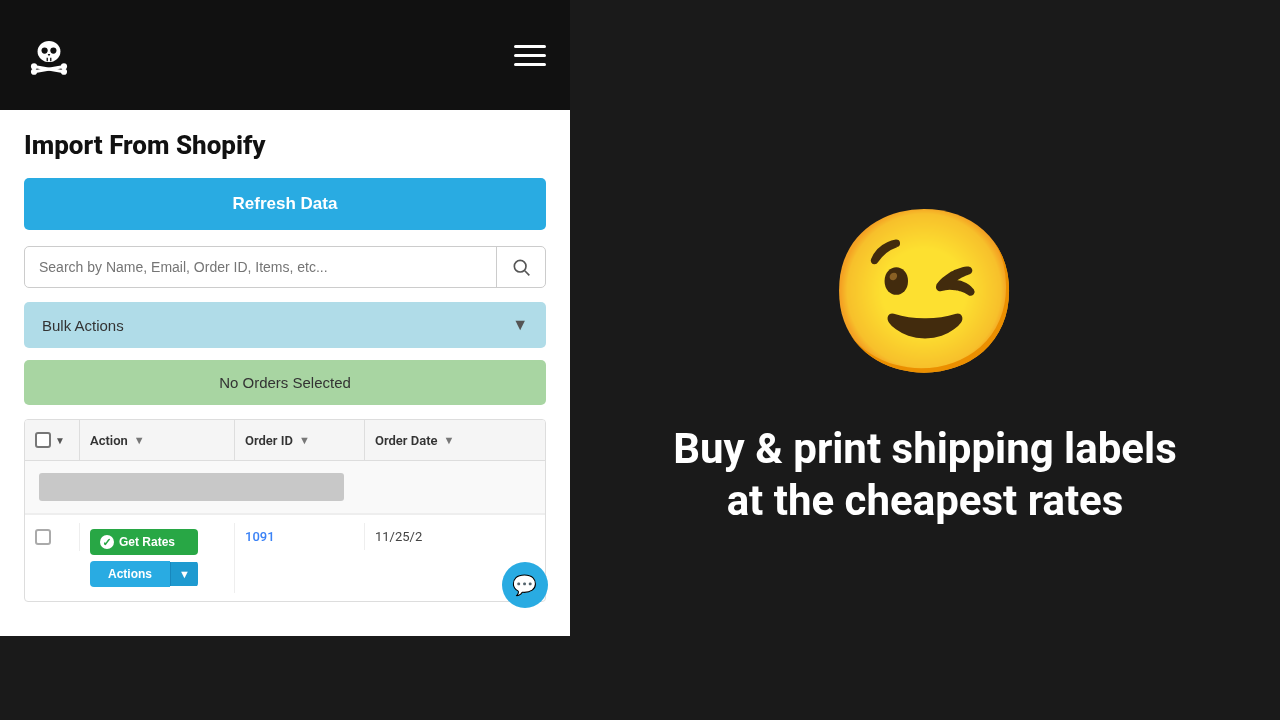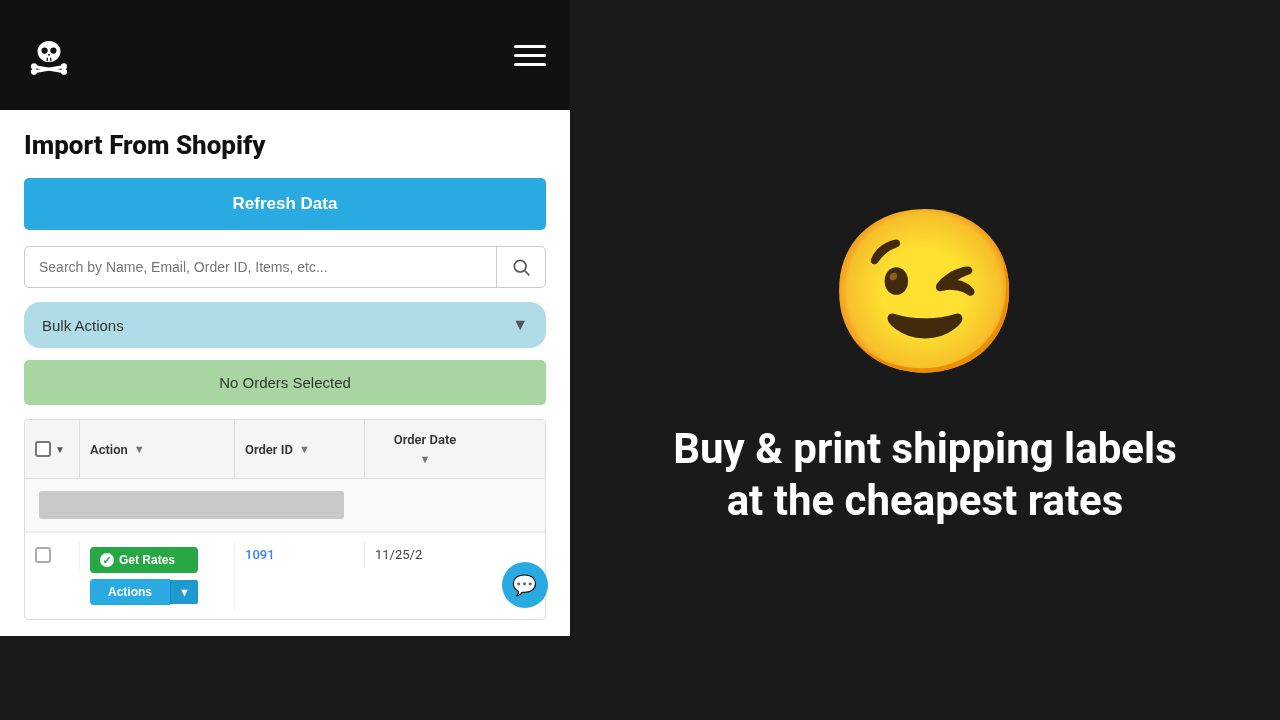--- a/index.html
+++ b/index.html
@@ -135,21 +135,21 @@
       width: 100%;
       display: flex;
       align-items: center;
       justify-content: space-between;
       padding: 14px 18px;
       background: #b0dce8;
       color: #333;
       font-size: 15px;
       font-weight: 500;
       border: none;
-      border-radius: 16px;
+      border-radius: 5px;
       cursor: pointer;
       margin-bottom: 12px;
     }
 
     .chevron-down {
       font-size: 16px;
       color: #555;
     }
 
     .orders-selected-btn {
@@ -184,21 +184,21 @@
       padding: 12px 10px;
       font-size: 13px;
       font-weight: 600;
       color: #333;
       display: flex;
       align-items: center;
       gap: 6px;
       border-right: 1px solid #ddd;
     }
 
-    .th-cell:last-child { border-right: none; flex-direction: column; }
+    .th-cell:last-child { border-right: none; }
 
     .checkbox-cell {
       display: flex;
       align-items: center;
       gap: 4px;
     }
 
     .filter-icon {
       font-size: 11px;
       color: #777;

